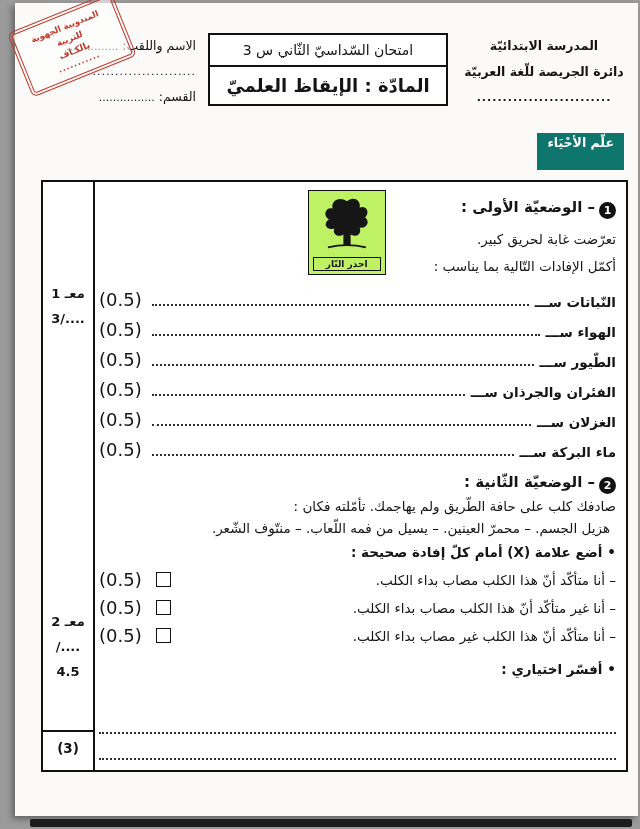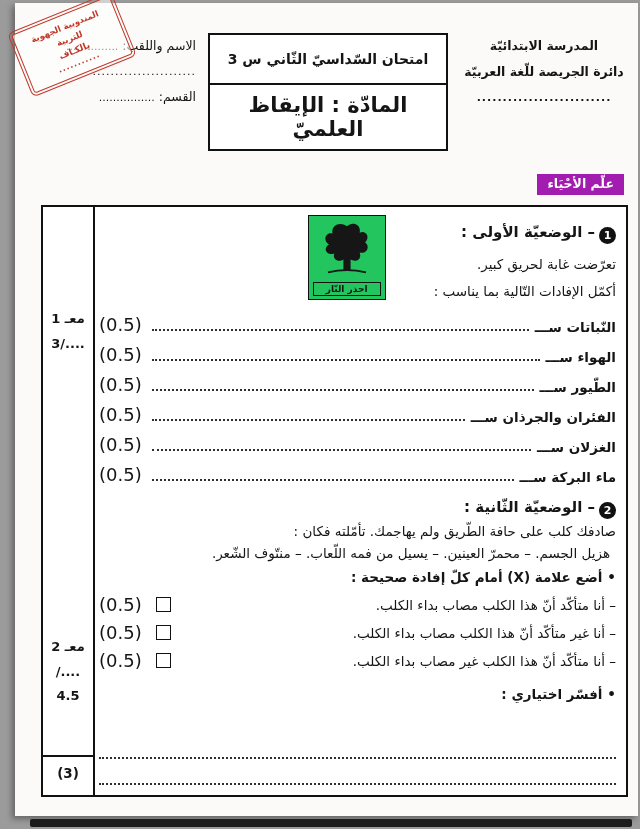--- a/index.html
+++ b/index.html
@@ -27,28 +27,28 @@
   }
   .stamp .l1{font-size:8.5px;}
   .stamp .l2{font-size:9px;}
   .stamp .l3{font-size:8px;letter-spacing:1px;}
 
   
   .header{display:flex;align-items:flex-start;padding:30px 10px 0 12px;gap:12px;}
   .school{width:168px;text-align:center;font-size:12.5px;line-height:2.1;font-weight:600;}
   .school .dots{font-size:11px;letter-spacing:1px;}
   .exam-box{border:2px solid #111;width:236px;text-align:center;background:#fff;}
-  .exam-title{padding:16px 6px;font-size:14px;font-weight:700;border-bottom:2px solid #111;}
-  .exam-subject{padding:8px 6px;font-size:21px;font-weight:800;letter-spacing:.5px;}
+  .exam-title{padding:7px 6px;font-size:14px;font-weight:400;border-bottom:2px solid #111;}
+  .exam-subject{padding:8px 6px;font-size:18px;font-weight:800;letter-spacing:.5px;}
   .names{width:168px;font-size:12.5px;line-height:2.15;}
   .names .dots{font-size:11px;letter-spacing:1px;}
 
   
   .badge-row{margin:22px 14px 0 0;}
-  .badge{background:#a21caf;color:#fff;font-size:12.5px;font-weight:700;padding:2px 10px 4px;display:inline-block;}
+  .badge{background:#0f766e;color:#fff;font-size:12.5px;font-weight:700;padding:2px 10px 20px;display:inline-block;}
 
   
   .main-box{
     margin:10px 10px 0 26px;border:2px solid #111;background:#fff;
     display:flex;min-height:588px;
   }
   .content{
     flex:1;border-left:2px solid #111;padding:6px 10px 10px 4px;
     display:flex;flex-direction:column;font-size:13.5px;
   }
@@ -63,21 +63,21 @@
   .circle-num{
     display:inline-block;width:17px;height:17px;border-radius:50%;
     background:#111;color:#fff;text-align:center;line-height:17px;
     font-size:11px;font-weight:700;vertical-align:-2px;margin-left:4px;
   }
   .intro-wrap{display:flex;align-items:flex-start;}
   .intro-texts{line-height:2.0;}
   .spacer{flex:1;}
 
   .image-box{
-    border:1.5px solid #111;background:#22c55e;width:68px;flex:none;
+    border:1.5px solid #111;background:#bef264;width:68px;flex:none;
     margin:2px 48px 4px 0;padding:4px 4px 3px;text-align:center;
   }
   .image-caption{border:1px solid #111;margin-top:3px;font-size:9px;font-weight:700;padding:1px 2px;}
 
   .fill-row{display:flex;align-items:flex-end;margin:9px 0;}
   .fill-label{font-weight:700;white-space:nowrap;text-align:right;}
   .dotfill{flex:1;border-bottom:2px dotted #2e2e2e;margin:0 6px 4px;min-width:30px;}
   .mark{white-space:nowrap;font-size:18px;direction:ltr;unicode-bidi:embed;margin-right:4px;}
 
   .opt-row{display:flex;align-items:center;margin:7px 0;}

